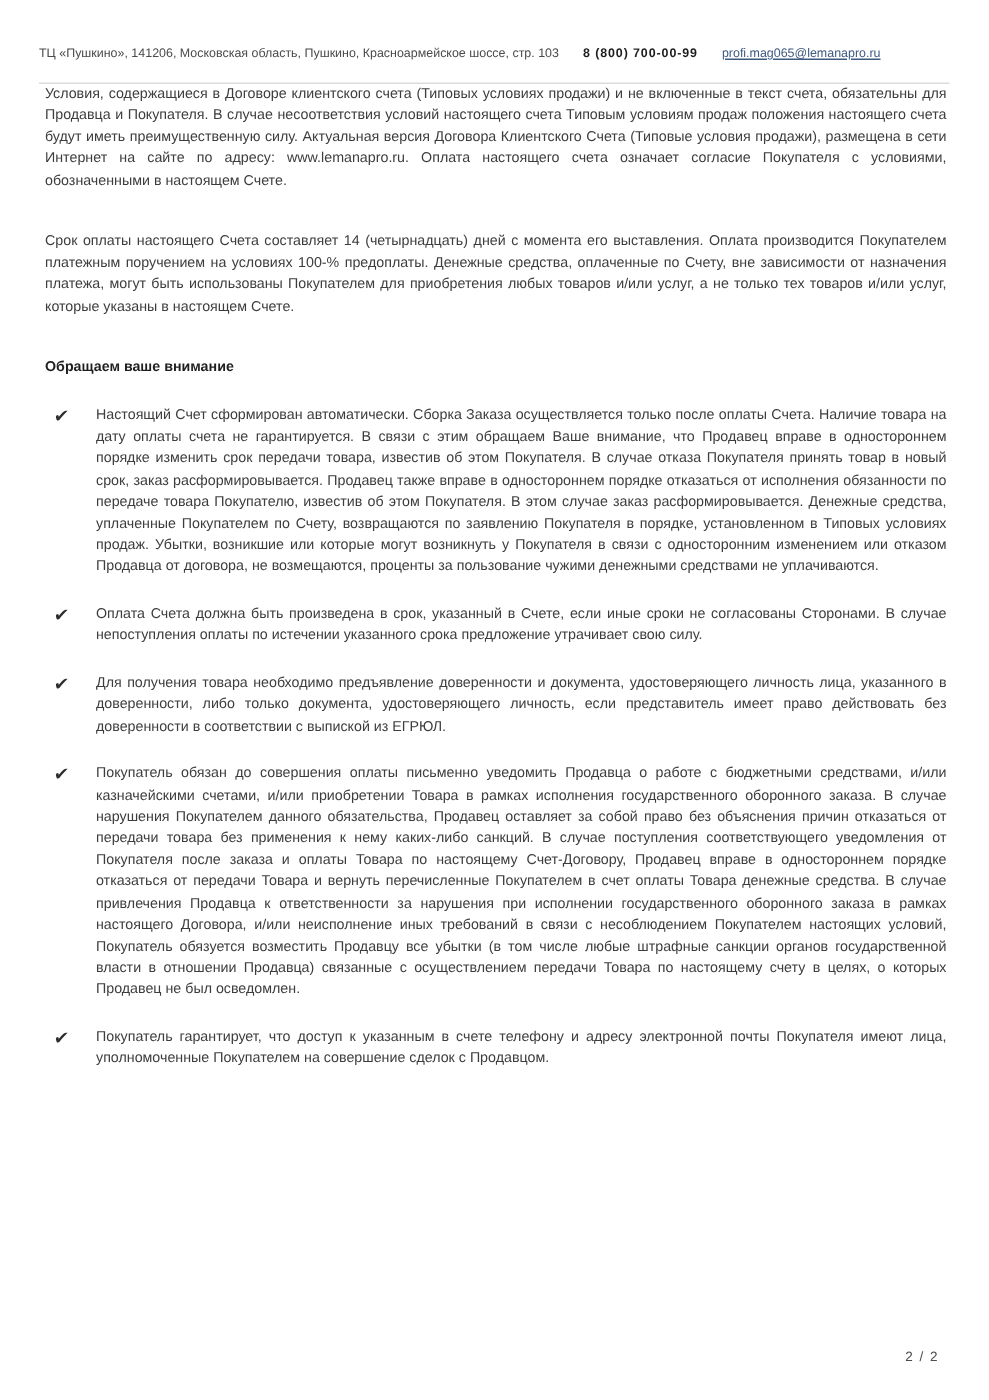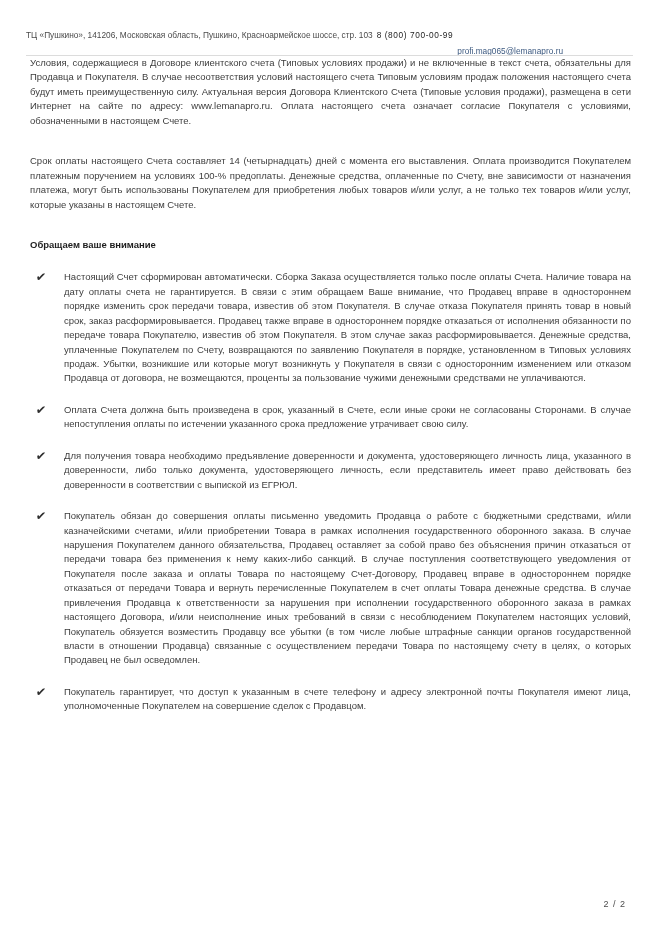--- a/index.html
+++ b/index.html
@@ -17,32 +17,32 @@
   }
   .page {
     position: absolute;
     inset: 0;
     background: #ffffff;
     overflow: hidden;
   }
   
   .header {
     position: absolute;
-    top: 30px;
+    top: 14px;
     left: 26px;
     right: 26px;
     display: flex;
-    align-items: flex-start;
-    gap: 4px;
+    align-items: flex-end;
+    gap: 16px;
     font-size: 8.3px;
     color: #4a4a4a;
     white-space: nowrap;
   }
   .header .phone {
-    font-weight: 400;
+    font-weight: 700;
     color: #1d1d1d;
     letter-spacing: 0.6px;
   }
   .header .email {
     color: #3d5a80;
     text-decoration: underline;
     cursor: pointer;
     margin-top: 16px;
   }
   .header-rule {

